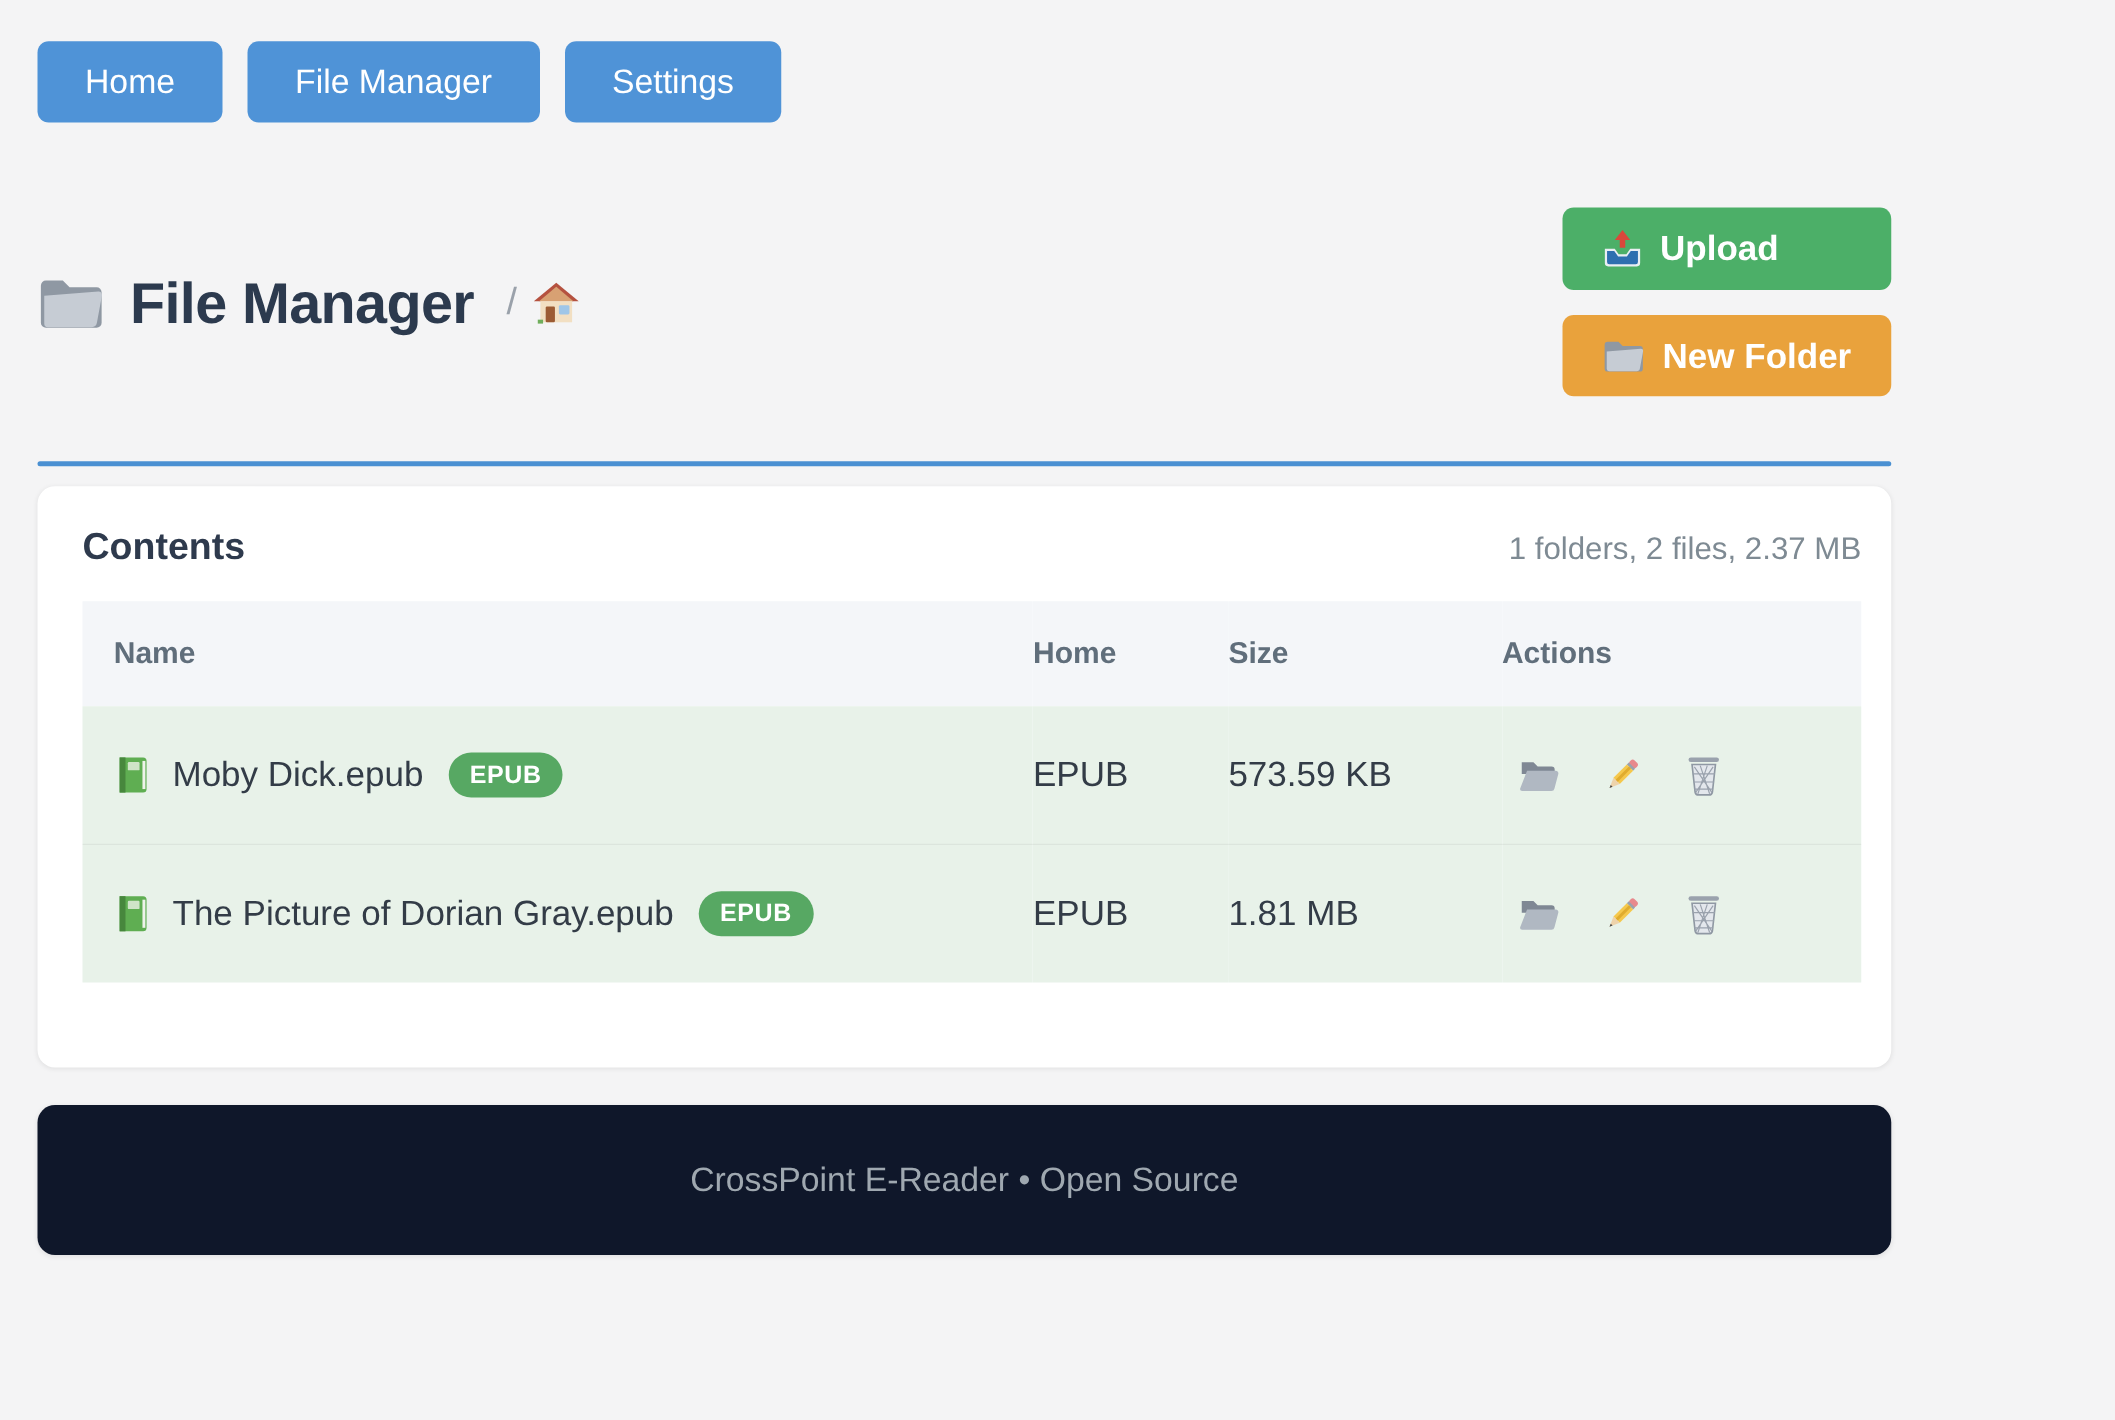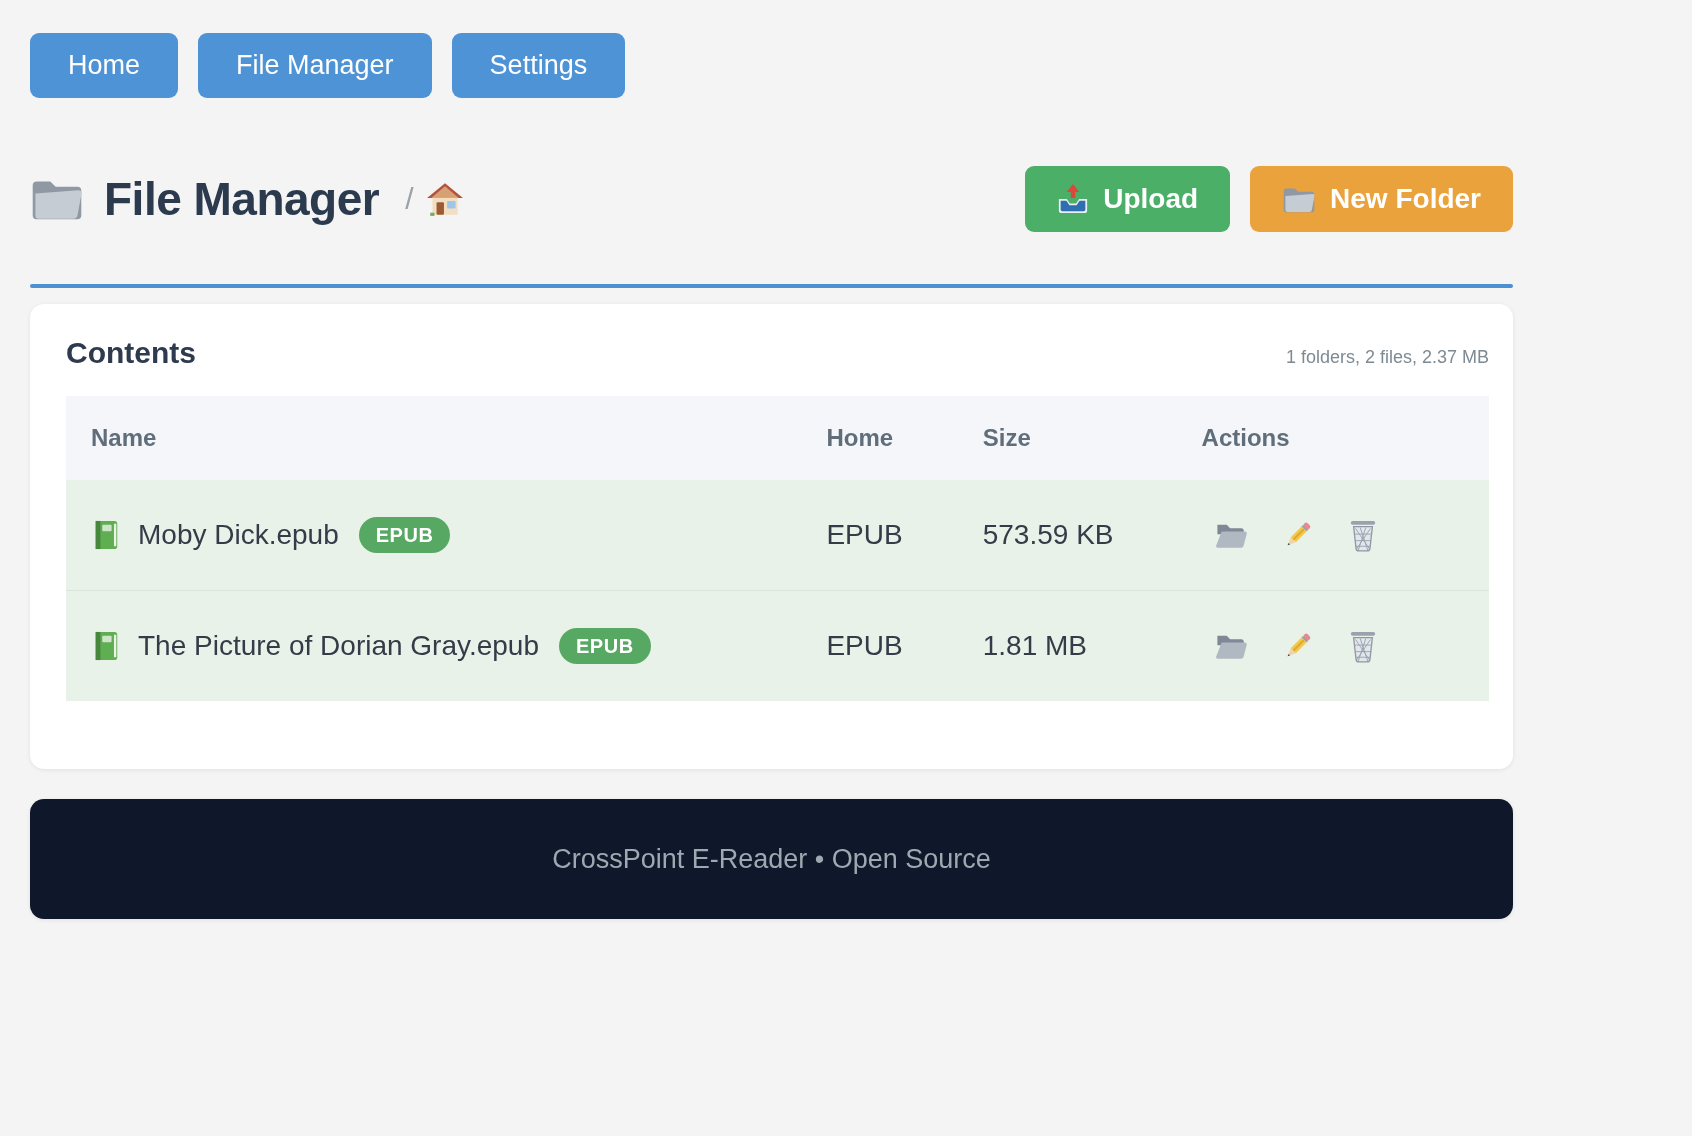--- a/index.html
+++ b/index.html
@@ -19,38 +19,38 @@
     font-family: inherit; font-size: 27px; border-radius: 9px;
     padding: 19px 38px; line-height: 1;
   }
 
   
   .title-row { display: flex; align-items: center; margin-top: 68px; }
   .title-left { display: flex; align-items: center; }
   .page-title { font-size: 46px; font-weight: bold; color: #2c3a4e; margin-left: 20px; letter-spacing: -0.5px; }
   .breadcrumb { display: flex; align-items: center; margin-left: 26px; }
   .crumb-sep { color: #9aa1aa; font-size: 30px; margin-right: 12px; }
-  .title-actions { margin-left: auto; display: flex; gap: 20px; }
+  .title-actions { margin-left: auto; display: flex; gap: 20px; flex-direction: column; }
   .btn { display: inline-flex; align-items: center; gap: 14px; border: none; cursor: pointer;
          font-family: inherit; font-size: 28px; font-weight: bold; color: #fff;
          border-radius: 9px; padding: 18px 32px; line-height: 1; }
   .btn-upload { background: #4caf68; }
   .btn-newfolder { background: #e9a23c; }
 
   .divider { height: 4px; background: #4a90d2; margin-top: 52px; border-radius: 2px; }
 
   
   .card {
     background: #fff; border-radius: 14px; margin-top: 16px;
     box-shadow: 0 1px 4px rgba(0,0,0,0.08);
     padding: 32px 24px 68px 36px;
   }
   .card-head { display: flex; align-items: baseline; justify-content: space-between; }
   .card-title { font-size: 30px; font-weight: bold; color: #2e3a4d; }
-  .card-summary { font-size: 18px; color: #7e8a93; }
+  .card-summary { font-size: 25px; color: #7e8a93; }
 
   table { width: 100%; border-collapse: collapse; margin-top: 26px; }
   col.c-name { width: 754px; } col.c-type { width: 155px; }
   col.c-size { width: 217px; } col.c-actions { width: 285px; }
   thead th {
     background: #f4f6f9; text-align: left; font-size: 24px; font-weight: bold;
     color: #606e7b; padding: 28px 0;
   }
   thead th.th-name { padding-left: 25px; }
   tbody td { font-size: 28px; color: #333c47; padding: 37px 0; vertical-align: middle; }

